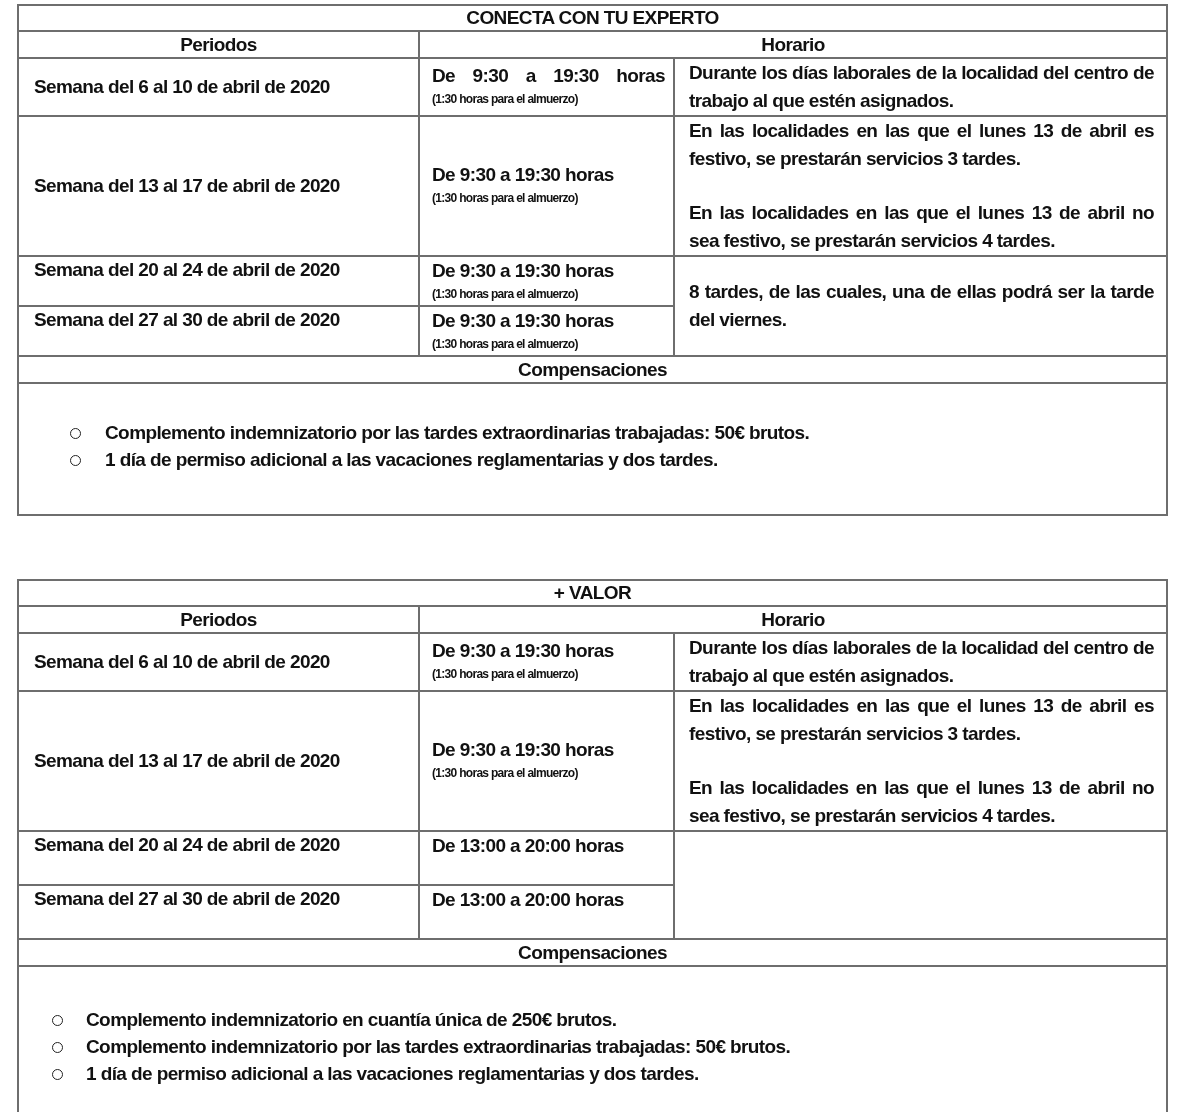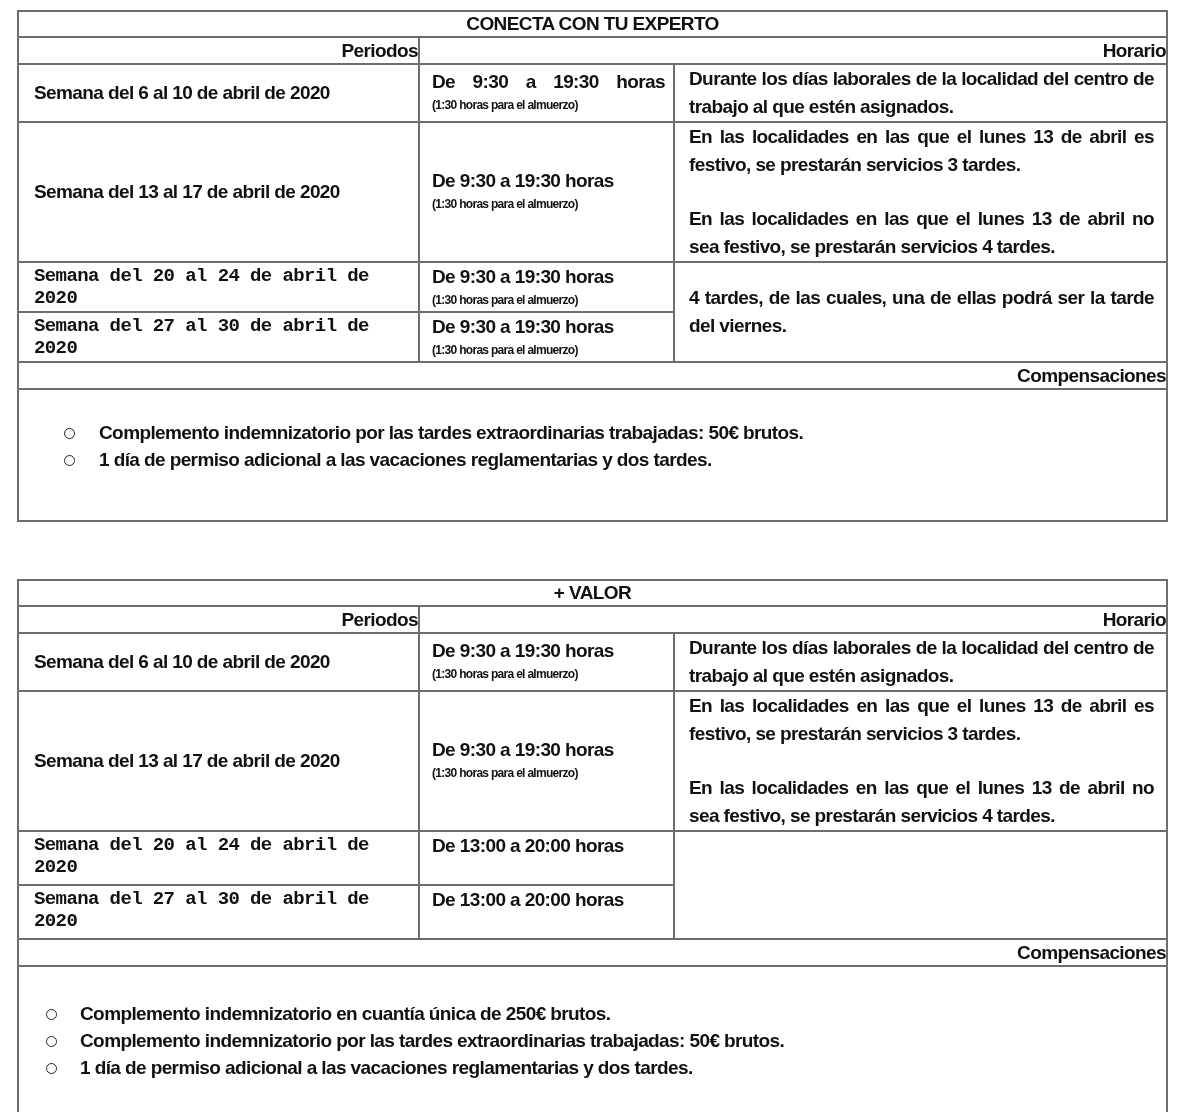--- a/index.html
+++ b/index.html
@@ -30,29 +30,29 @@
       padding: 0;
       vertical-align: top;
     }
     .title-cell {
       text-align: center;
       height: 24px;
       line-height: 24px;
       font-size: 19px;
     }
     .head-cell {
-      text-align: right;
+      text-align: center;
       height: 25px;
       line-height: 25px;
     }
     .period-cell {
       padding-left: 15px !important;
       vertical-align: middle !important;
     }
-    .period-cell.top { vertical-align: top !important; padding-top: 2px !important; font-family: Liberation Mono, monospace; }
+    .period-cell.top { vertical-align: top !important; padding-top: 2px !important; }
     .hours-cell {
       padding-left: 12px !important;
       padding-right: 8px !important;
       vertical-align: middle !important;
       margin-top: 8px;
     }
     .hours-cell.top { vertical-align: top !important; padding-top: 2px !important; }
     .hours-main { display: block; line-height: 24px; }
     .hours-main.justify { text-align: justify; text-align-last: justify; }
     .hours-sub { display: block; font-size: 12px; line-height: 22px; letter-spacing: -0.7px; }
@@ -64,41 +64,41 @@
     }
     .note-cell p { margin: 0; }
     .note-cell p + p { margin-top: 26px; }
     .note-cell.mid { vertical-align: middle !important; }
     .comp-cell {
       padding-top: 22px !important;
       vertical-align: top !important;
     }
     .comp-list {
       list-style: none;
-      margin: 7px;
+      margin: 13px;
       padding: 0;
     }
     .comp-list li {
       position: relative;
       line-height: 27px;
     }
     .bullet {
       position: absolute;
       display: inline-block;
       width: 9px;
       height: 9px;
       border: 1.5px solid #222;
       border-radius: 50%;
       top: 9px;
     }
   </style>
 </head>
 <body>
 
-<table class="tbl" style="top:10px;">
+<table class="tbl" style="top:4px;">
   <colgroup>
     <col style="width:401px">
     <col style="width:255px">
     <col style="width:493px">
   </colgroup>
   <tbody>
       <tr>
     <td colspan="3" class="title-cell">CONECTA CON TU EXPERTO</td>
   </tr>
   <tr>
@@ -125,21 +125,21 @@
       <p>En las localidades en las que el lunes 13 de abril es festivo, se prestarán servicios 3 tardes.</p>
       <p>En las localidades en las que el lunes 13 de abril no sea festivo, se prestarán servicios 4 tardes.</p>
     </td>
   </tr>
   <tr style="height:50px;">
     <td class="period-cell top">Semana del 20 al 24 de abril de 2020</td>
     <td class="hours-cell top">
       <span class="hours-main">De 9:30 a 19:30 horas</span>
       <span class="hours-sub">(1:30 horas para el almuerzo)</span>
     </td>
-    <td rowspan="2" class="note-cell mid">4 tardes, de las cuales, una de ellas podrá ser la tarde del viernes.</td>
+    <td rowspan="2" class="note-cell mid">8 tardes, de las cuales, una de ellas podrá ser la tarde del viernes.</td>
   </tr>
   <tr style="height:50px;">
     <td class="period-cell top">Semana del 27 al 30 de abril de 2020</td>
     <td class="hours-cell top">
       <span class="hours-main">De 9:30 a 19:30 horas</span>
       <span class="hours-sub">(1:30 horas para el almuerzo)</span>
     </td>
   </tr>
   <tr>
     <td colspan="3" class="head-cell">Compensaciones</td>

